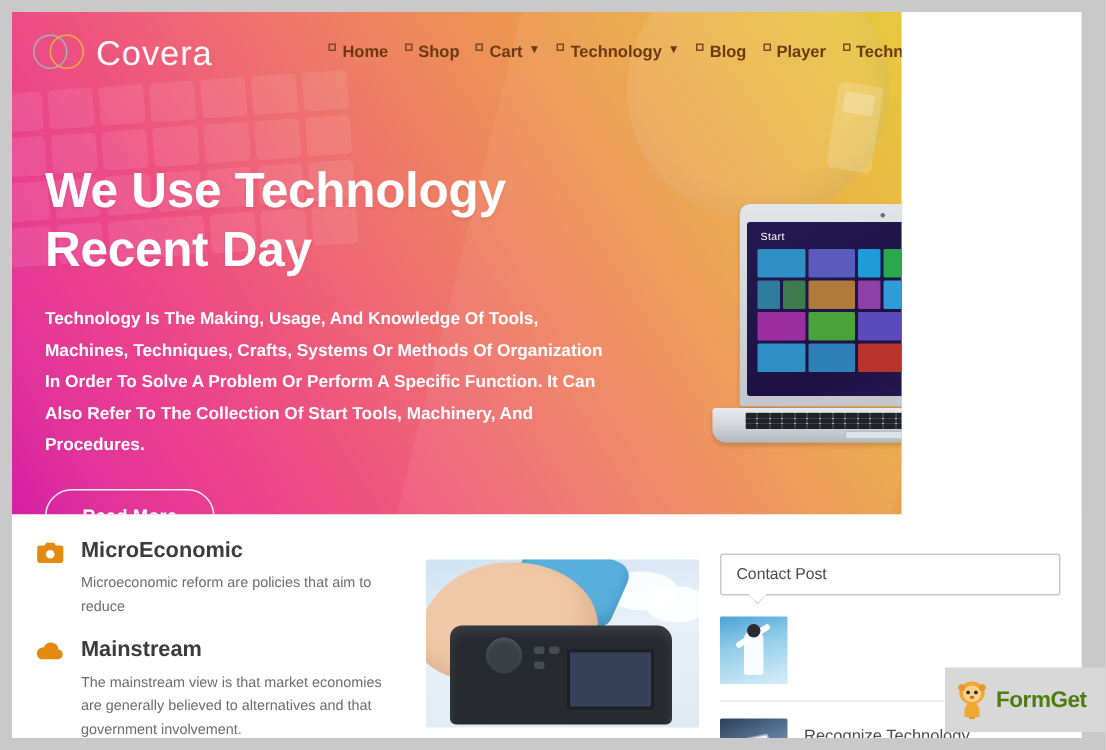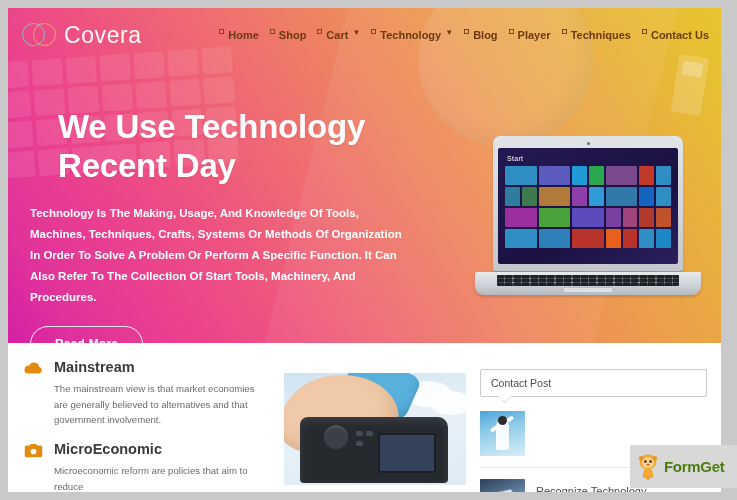--- a/index.html
+++ b/index.html
@@ -26,21 +26,21 @@
     top: 8px;
     width: 713px;
     height: 484px;
     background: #ffffff;
     overflow: hidden;
   }
 
   
   #hero {
     position: relative;
-    width: 713px;
+    width: 593px;
     height: 335px;
     overflow: hidden;
     background: linear-gradient(58deg,
         #d41fa5 0%,
         #e0329b 8%,
         #ea3f8f 18%,
         #ee5280 30%,
         #ef6a73 42%,
         #ee7f64 53%,
         #ed8f58 62%,
@@ -181,21 +181,20 @@
     width: 420px;
     z-index: 5;
   }
   #hero-title {
     color: #ffffff;
     font-size: 33px;
     line-height: 1.18;
     font-weight: 700;
     letter-spacing: -.2px;
     text-shadow: 0 1px 2px rgba(140,40,80,.12);
-    margin-left: 28px;
   }
   #hero-sub {
     margin-top: 17px;
     color: #ffffff;
     font-size: 11.5px;
     line-height: 1.82;
     font-weight: 700;
     max-width: 382px;
   }
   #read-more {
@@ -674,40 +673,40 @@
         </div>
       </div>
     </section>
 
     <section id="content">
 
       <div id="features">
 
         <div class="feature">
           <span class="feat-icon">
-            <svg width="20" height="15" viewBox="0 0 24 18" aria-hidden="true">
-              <path fill="#e28b10" d="M19.3 7.1A6.2 6.2 0 0 0 7.4 5.6 4.9 4.9 0 0 0 4.9 15h14.1a4 4 0 0 0 .3-7.9z"></path>
-            </svg>
-          </span>
-          <div class="feat-body">
-            <div class="feat-title">Mainstream</div>
-            <div class="feat-text">The mainstream view is that market economies are generally believed to alternatives and that government involvement.</div>
-          </div>
-        </div>
-
-        <div class="feature">
-          <span class="feat-icon">
             <svg width="19" height="16" viewBox="0 0 24 20" aria-hidden="true">
               <path fill="#e28b10" d="M8.6 1h6.8l1.3 2.2H21A2 2 0 0 1 23 5.2v11A2 2 0 0 1 21 18H3a2 2 0 0 1-2-1.8v-11A2 2 0 0 1 3 3.2h4.3L8.6 1z"></path>
               <circle cx="12" cy="10.6" r="3.6" fill="#ffffff"></circle>
             </svg>
           </span>
           <div class="feat-body">
             <div class="feat-title">MicroEconomic</div>
             <div class="feat-text">Microeconomic reform are policies that aim to reduce</div>
+          </div>
+        </div>
+
+        <div class="feature">
+          <span class="feat-icon">
+            <svg width="20" height="15" viewBox="0 0 24 18" aria-hidden="true">
+              <path fill="#e28b10" d="M19.3 7.1A6.2 6.2 0 0 0 7.4 5.6 4.9 4.9 0 0 0 4.9 15h14.1a4 4 0 0 0 .3-7.9z"></path>
+            </svg>
+          </span>
+          <div class="feat-body">
+            <div class="feat-title">Mainstream</div>
+            <div class="feat-text">The mainstream view is that market economies are generally believed to alternatives and that government involvement.</div>
           </div>
         </div>
       </div>
 
       <div id="center-media">
         <div class="cam-photo">
           <span class="cloud-p" style="left:120px; top:8px;  width:48px; height:26px;"></span>
           <span class="cloud-p" style="left:146px; top:18px; width:42px; height:24px;"></span>
           <span class="cloud-p" style="left:104px; top:74px; width:60px; height:30px;"></span>
           <span class="sleeve"></span>

